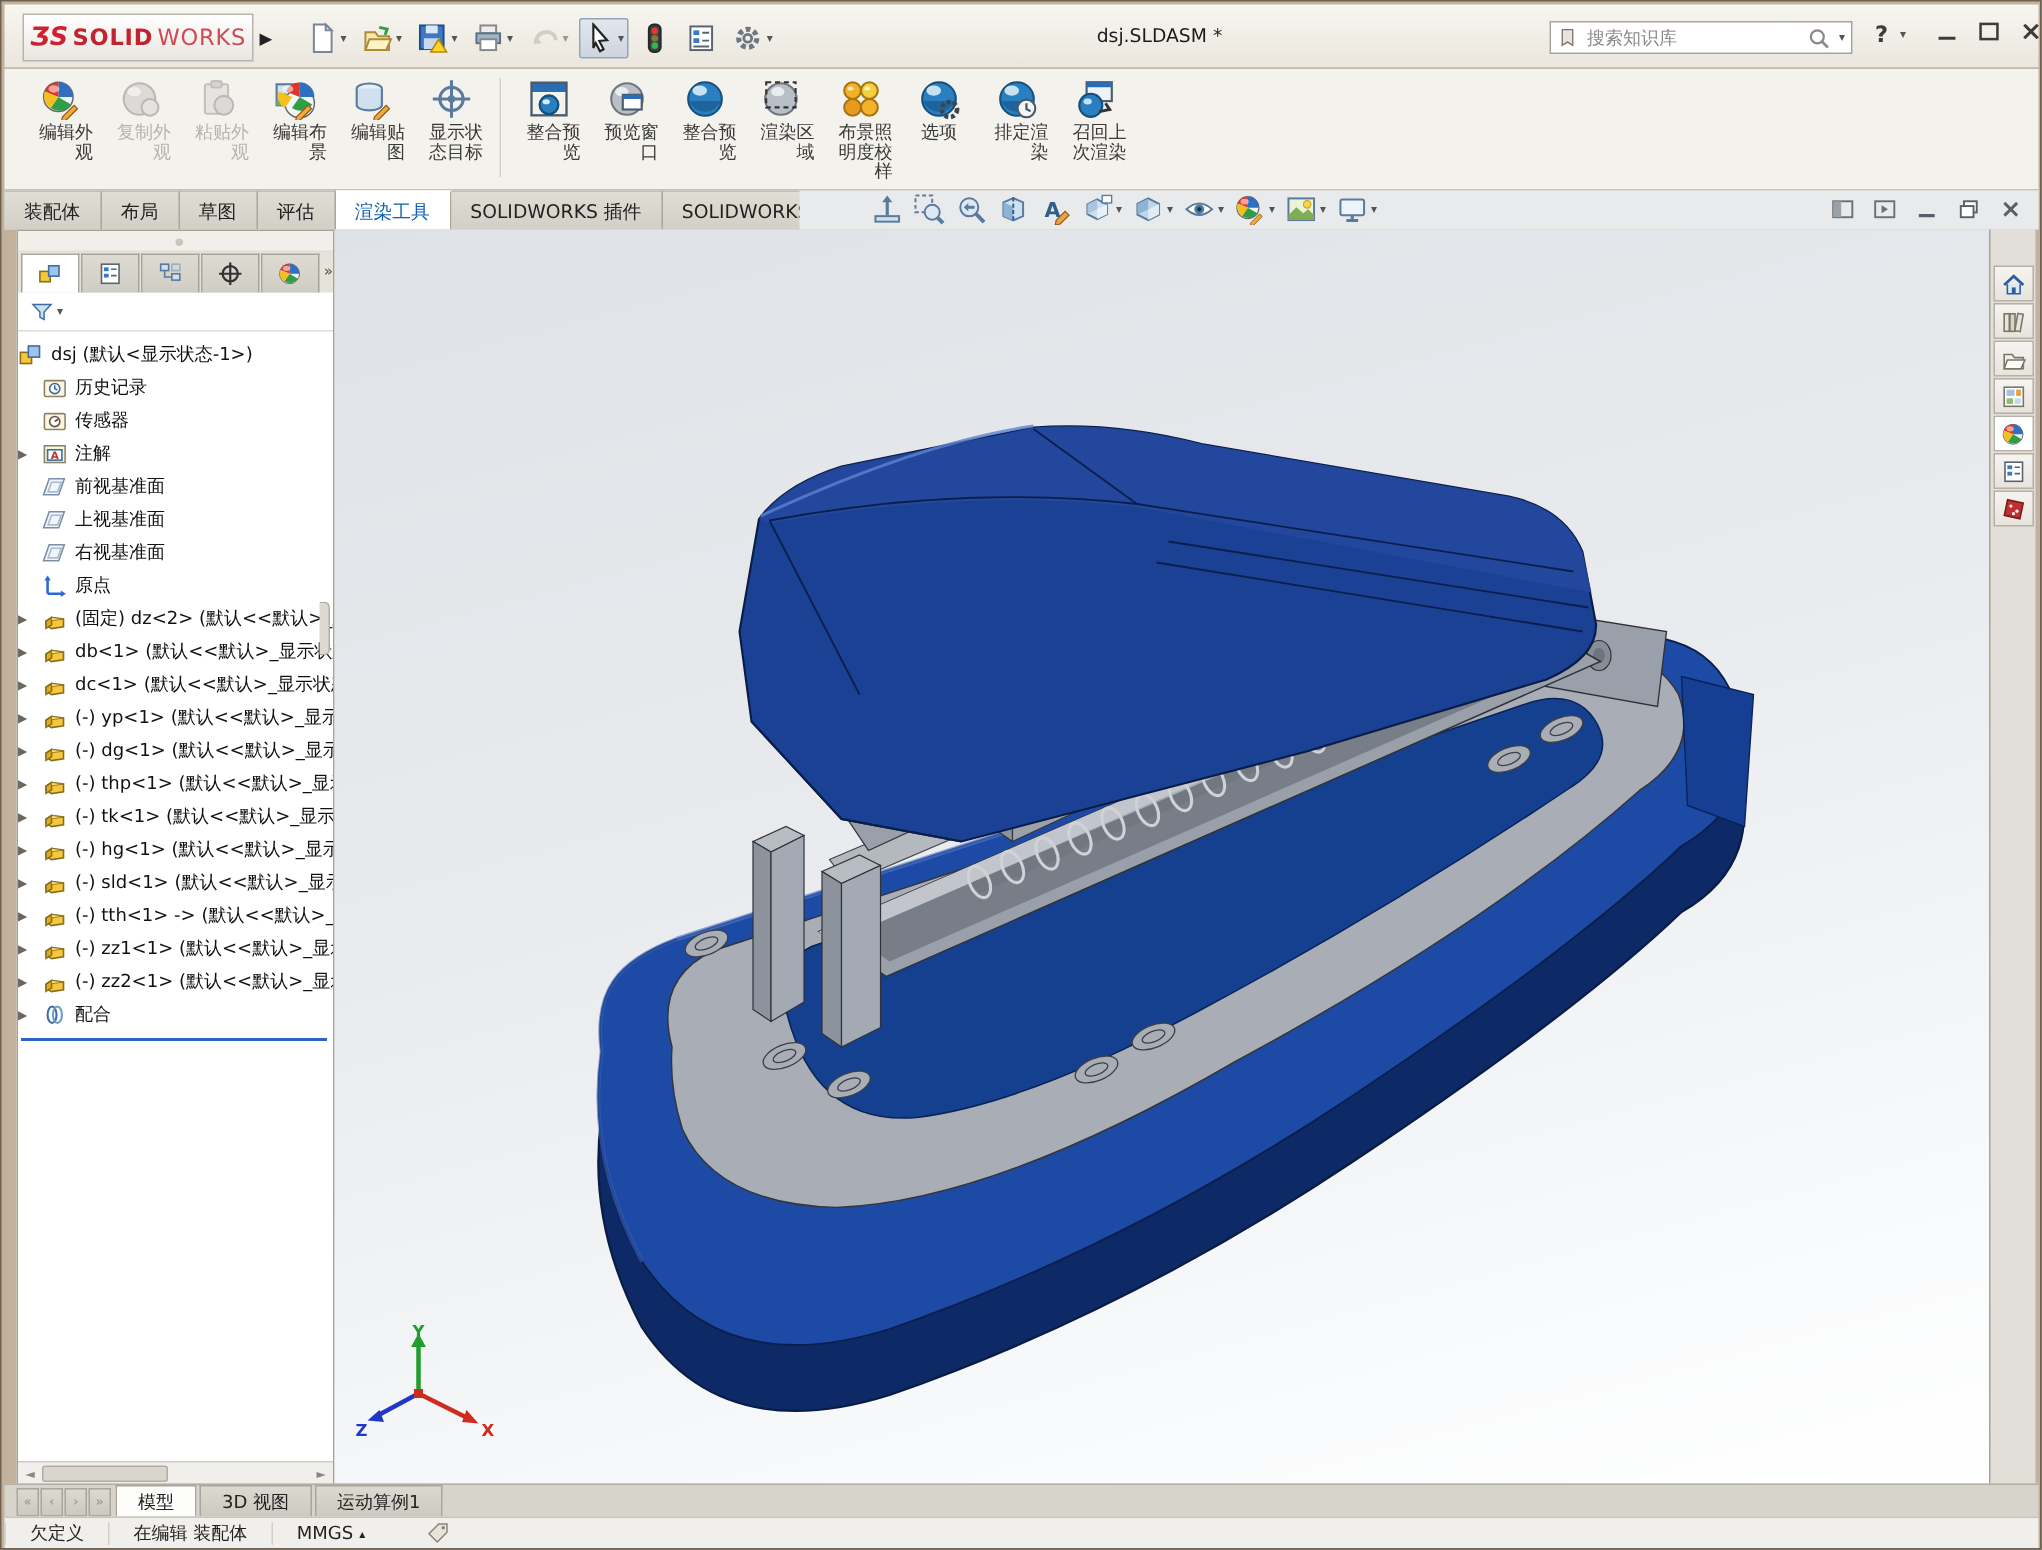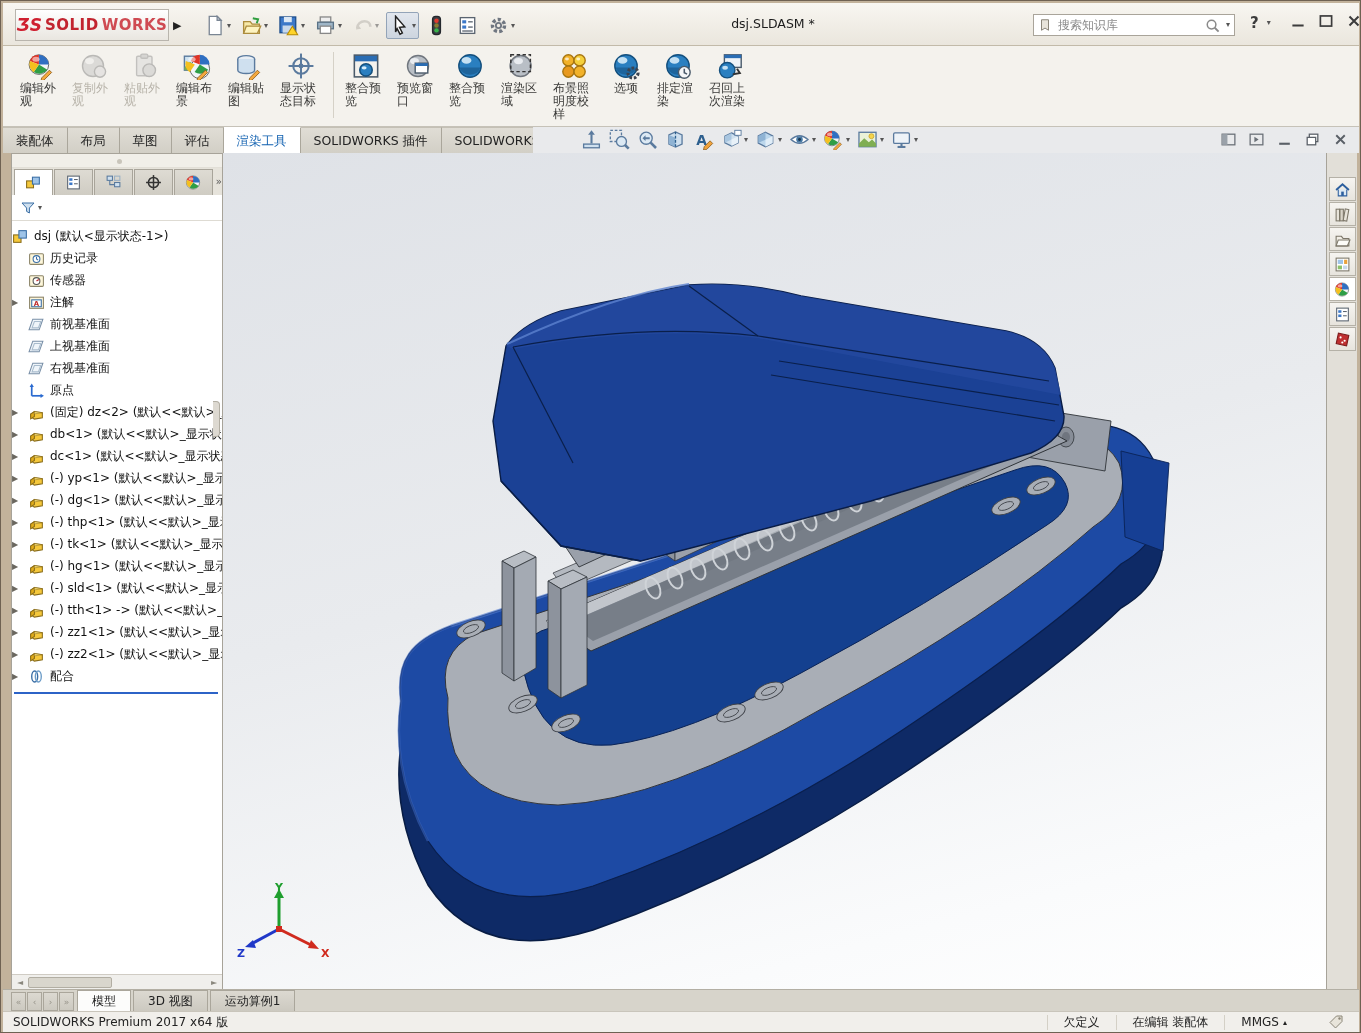--- a/index.html
+++ b/index.html
@@ -10,21 +10,21 @@
   .icon svg{display:block;width:100%;height:100%;}
   .caret{font-size:8px;color:#555;margin-left:2px;line-height:1;}
   
   #titlebar{position:absolute;left:2px;top:2px;width:1356px;height:43px;
             background:linear-gradient(#f8f6f1,#eae6dd);border-bottom:1px solid #c2baa9;
             display:flex;align-items:center;}
   #logo-box{position:absolute;left:12px;top:6px;width:154px;height:32px;background:linear-gradient(#ffffff,#e9e6e0);
             border:1px solid #b9b5ad;display:flex;align-items:center;justify-content:center;gap:3px;}
   #brand-glyph{color:#cf2030;font-weight:bold;font-style:italic;font-size:17px;}
   #brand-solid{color:#c2242f;font-weight:bold;font-size:15px;letter-spacing:.5px;}
-  #brand-works{color:#cf4a52;font-size:15px;letter-spacing:.5px;font-weight:bold;}
+  #brand-works{color:#cf4a52;font-size:15px;letter-spacing:.5px;}
   #logo-expander{position:absolute;left:170px;top:12px;width:14px;height:20px;color:#222;font-size:11px;
                  display:flex;align-items:center;cursor:pointer;}
   #qat{position:absolute;left:198px;top:9px;display:flex;align-items:center;gap:4px;}
   .qbtn{display:flex;align-items:center;padding:2px 2px;border:1px solid transparent;border-radius:2px;}
   .qbtn .icon{width:21px;height:21px;}
   .qbtn.pressed{background:linear-gradient(#e2e7ee,#cdd5df);border-color:#93a4b8;}
   .qbtn.disabled{opacity:.55;}
   #title-text{position:absolute;left:770px;top:13px;transform:translateX(-50%);
               font-size:12.5px;color:#1c1c1c;white-space:nowrap;}
   #search-box{position:absolute;left:1030px;top:11px;width:202px;height:22px;background:#fff;
@@ -34,21 +34,21 @@
   #search-box input::placeholder{color:#8a8a8a;}
   #help-area{position:absolute;left:1243px;top:11px;display:flex;align-items:center;gap:2px;}
   #help-q{font-size:15px;font-weight:bold;color:#3c3c3c;padding:0 4px;}
   #win-buttons{position:absolute;left:1286px;top:9px;display:flex;gap:10px;}
   .winbtn{width:18px;height:18px;}
   
   #ribbon{position:absolute;left:2px;top:45px;width:1356px;height:81px;background:#f4f2ed;
           border-bottom:1px solid #c6c2b8;display:flex;align-items:flex-start;padding:4px 0 0 12px;}
   .rb{width:52px;height:74px;display:flex;flex-direction:column;align-items:center;padding-top:2px;}
   .rb .ric{width:28px;height:28px;margin-bottom:2px;}
-  .rb .rlb{font-size:12px;line-height:13px;text-align:left;color:#3a3a38;max-width:42px;word-break:break-all;}
+  .rb .rlb{font-size:12px;line-height:13px;text-align:right;color:#3a3a38;max-width:42px;word-break:break-all;}
   .rb.disabled .rlb{color:#b8b4aa;}
   .rb.disabled .ric{filter:grayscale(1);opacity:.45;}
   .rsep{width:1px;height:66px;background:#d5d1c7;margin:2px 6px 0 6px;}
   
   #tabrow{position:absolute;left:2px;top:126px;width:1356px;height:26px;background:#d8d5cc;}
   #tabs{display:flex;height:26px;}
   .ctab{padding:0 13px;line-height:25px;font-size:12.5px;color:#222;background:linear-gradient(#e0ddd5,#d2cfc6);
         border-right:1px solid #aaa69b;border-top:1px solid #c4c0b5;}
   .ctab.active{background:#fff;color:#1060b0;border-top:1px solid #fff;}
   #canvas-band{position:absolute;left:530px;top:0;width:826px;height:26px;background:#e9eaec;}
@@ -1065,21 +1065,20 @@
       <div class="dnav">«</div>
       <div class="dnav">‹</div>
       <div class="dnav">›</div>
       <div class="dnav">»</div>
       <div class="dtab active">模型</div>
       <div class="dtab">3D 视图</div>
       <div class="dtab">运动算例1</div>
     </div>
 
   <div id="statusbar">
-    <div id="status-left">SOLIDWORKS Premium 2017 x64 版</div>
     <div id="status-items" style="display:flex;align-items:flex-end;">
         <div class="sitem">
           <span>欠定义</span>
         </div>
         <div class="sitem">
           <span>在编辑 装配体</span>
         </div>
         <div class="sitem">
           <span>MMGS</span>
           <span style="font-size: 8px;">▴</span>

